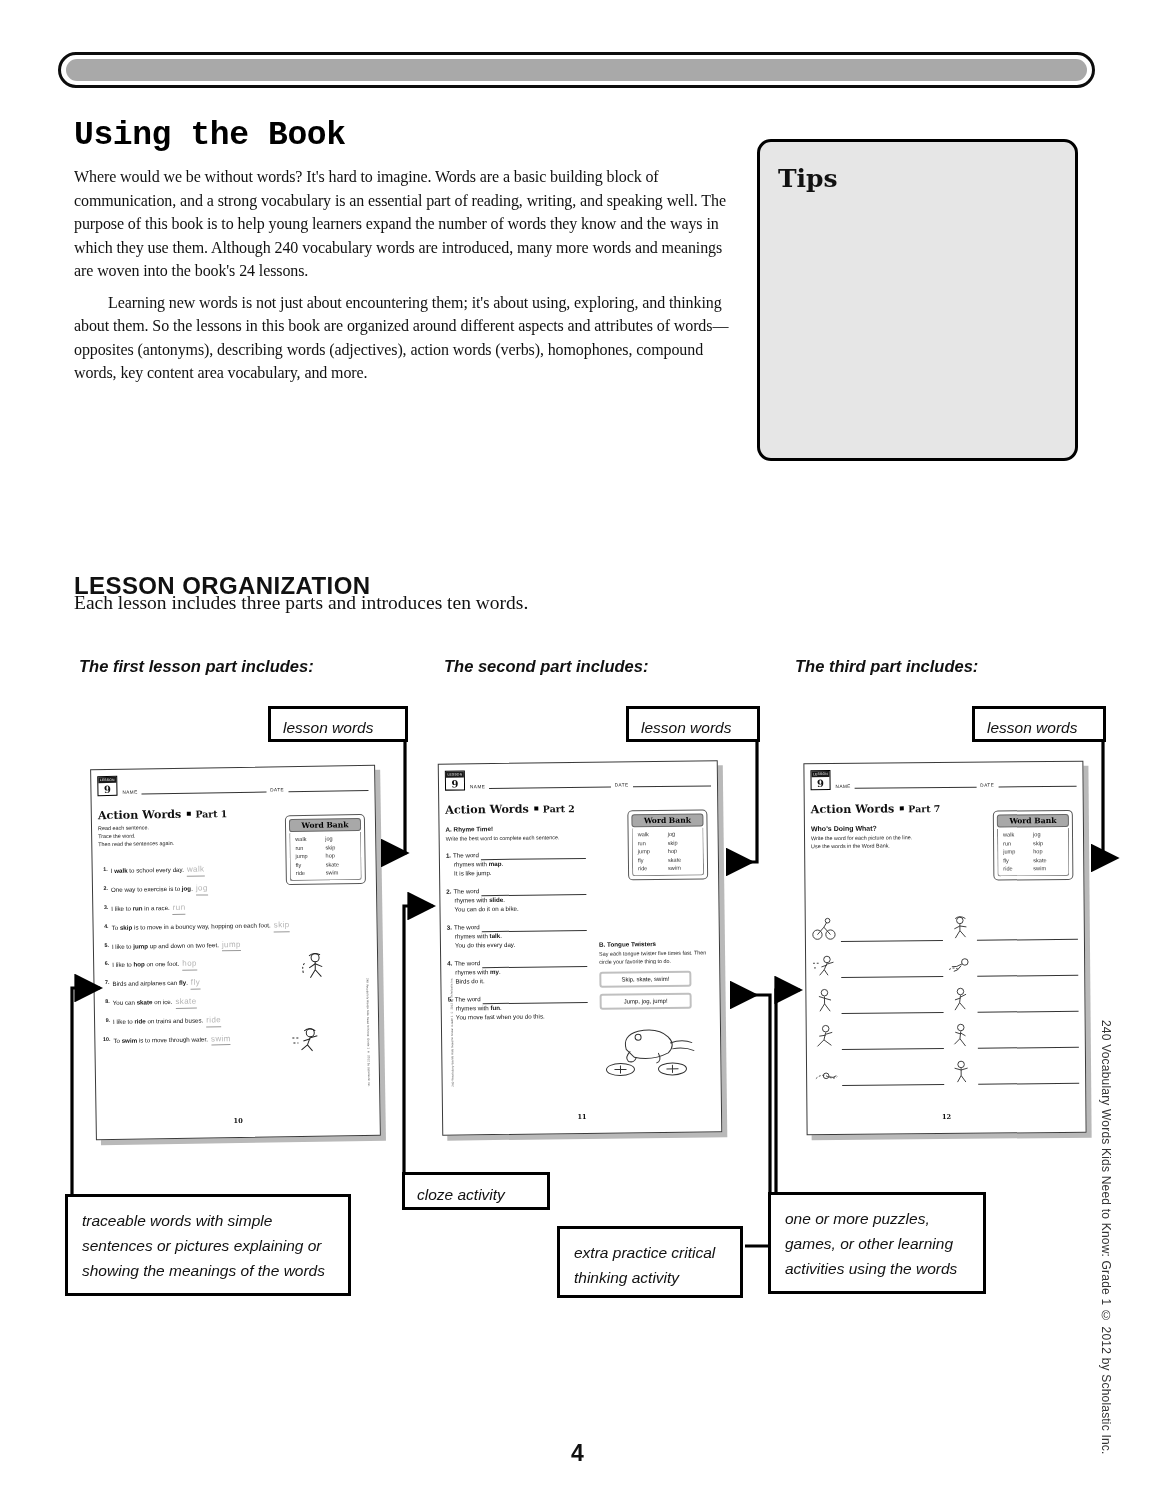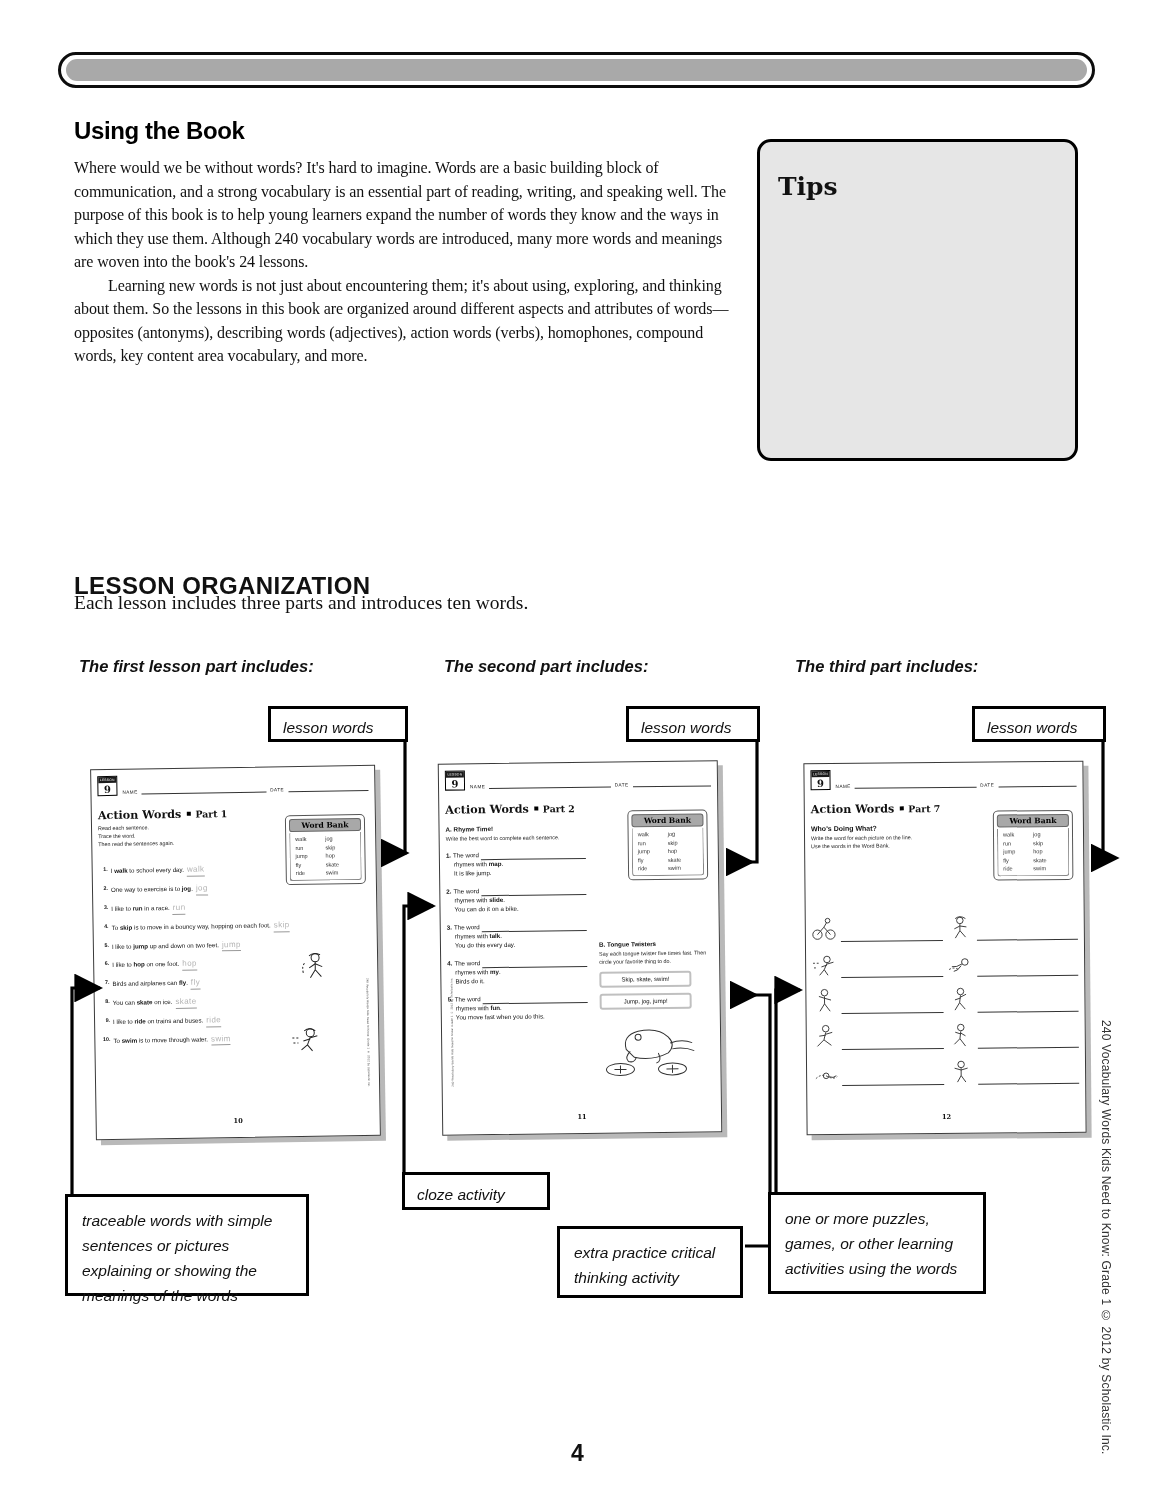--- a/index.html
+++ b/index.html
@@ -30,50 +30,50 @@
     border-radius: 13px;
   }
 
   
   #intro {
     position: absolute;
     left: 74px; top: 117px;
     width: 660px;
   }
   #page-title {
-    font-family: Liberation Sans, sans-serif;
+    font-family: Liberation Mono, monospace;
     font-weight: bold;
-    font-size: 24px;
+    font-size: 33px;
     letter-spacing: -0.4px;
     margin: 0 0 11px 0;
     color: #000;
   }
   #intro p {
     margin: 0;
     font-size: 16px;
     line-height: 1.47;
     letter-spacing: -0.1px;
   }
-  #intro p.indent { text-indent: 34px; }
+  #intro p.indent { text-indent: 34px; margin-top: 8px; }
 
   
   #tips-box {
     position: absolute;
     left: 757px; top: 139px;
     width: 321px; height: 322px;
     border: 3px solid #000;
     border-radius: 14px;
     background: #e6e6e6;
     padding: 14px 18px 10px 18px;
   }
   #tips-title {
     font-family: "DejaVu Serif", serif;
     font-weight: bold;
     font-size: 25px;
-    margin: 16px 0 6px 0;
+    margin: 8px 0 6px 0;
   }
   #tips-list { list-style: none; margin: 0; padding: 0; }
   #tips-list li {
     font-family: "Liberation Sans", sans-serif;
     font-size: 16.6px;
     line-height: 1.33;
     margin-bottom: 13px;
     padding-left: 11px;
     position: relative;
   }
@@ -124,21 +124,21 @@
     font-size: 15.5px;
     line-height: 1.62;
     padding: 7px 12px;
     z-index: 6;
   }
 
   #callout-lw-1 { left: 268px; top: 706px; width: 140px; height: 36px; padding-top: 6px; }
   #callout-lw-2 { left: 626px; top: 706px; width: 134px; height: 36px; padding-top: 6px; }
   #callout-lw-3 { left: 972px; top: 706px; width: 134px; height: 36px; padding-top: 6px; }
 
-  #callout-traceable { left: 65px;  top: 1194px; width: 244px; height: 102px; padding: 11px 14px; }
+  #callout-traceable { left: 65px;  top: 1194px; width: 286px; height: 102px; padding: 11px 14px; }
   #callout-cloze     { left: 402px; top: 1172px; width: 148px; height: 38px; padding-top: 7px; }
   #callout-extra     { left: 557px; top: 1226px; width: 186px; height: 72px; padding: 11px 14px; }
   #callout-puzzles   { left: 768px; top: 1192px; width: 218px; height: 102px; padding: 11px 14px; }
 
   
   #connectors {
     position: absolute;
     left: 0; top: 0;
     width: 1155px; height: 1500px;
     pointer-events: none;

